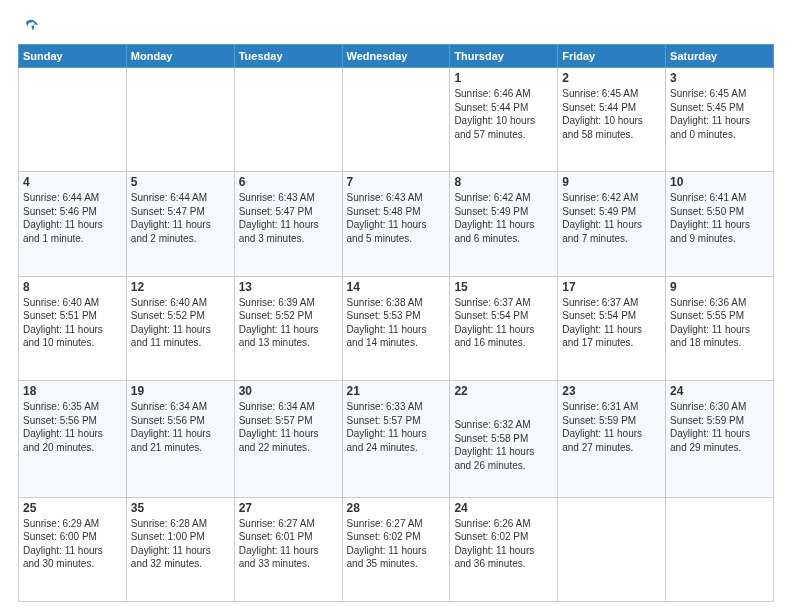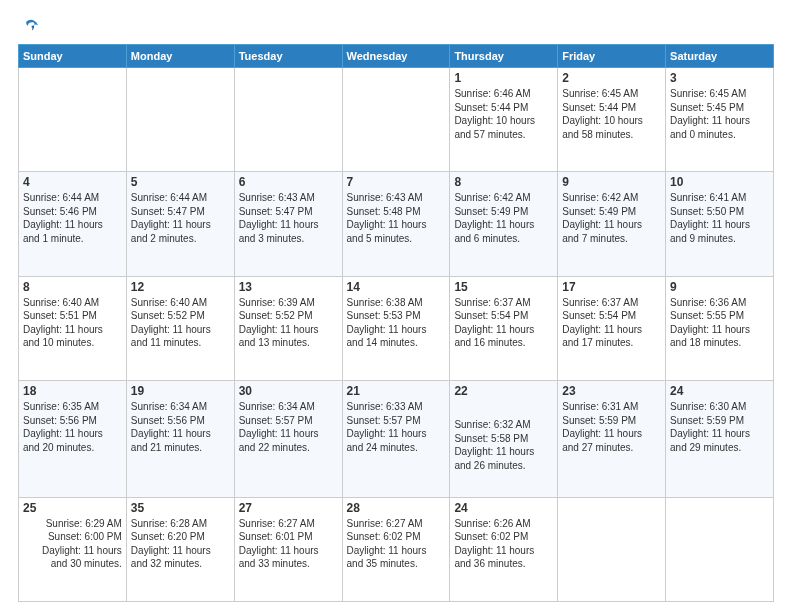--- a/index.html
+++ b/index.html
@@ -298,28 +298,28 @@
           <td>
             <span class="day-number">24</span>
             <div class="day-info" style="white-space: pre-line;">Sunrise: 6:30 AM
 Sunset: 5:59 PM
 Daylight: 11 hours and 29 minutes.</div>
           </td>
         </tr>
         <tr>
           <td>
             <span class="day-number">25</span>
-            <div class="day-info" style="white-space: pre-line; text-align: right;">Sunrise: 6:29 AM
+            <div class="day-info" style="white-space: pre-line;">Sunrise: 6:29 AM
 Sunset: 6:00 PM
 Daylight: 11 hours and 30 minutes.</div>
           </td>
           <td>
             <span class="day-number">35</span>
             <div class="day-info" style="white-space: pre-line;">Sunrise: 6:28 AM
-Sunset: 6:20 PM
+Sunset: 1:00 PM
 Daylight: 11 hours and 32 minutes.</div>
           </td>
           <td>
             <span class="day-number">27</span>
             <div class="day-info" style="white-space: pre-line;">Sunrise: 6:27 AM
 Sunset: 6:01 PM
 Daylight: 11 hours and 33 minutes.</div>
           </td>
           <td>
             <span class="day-number">28</span>

